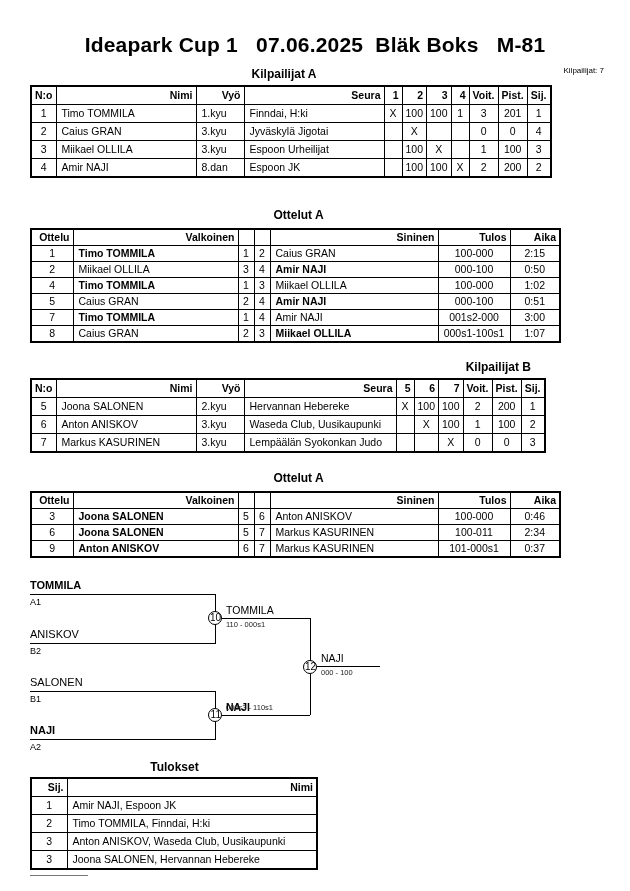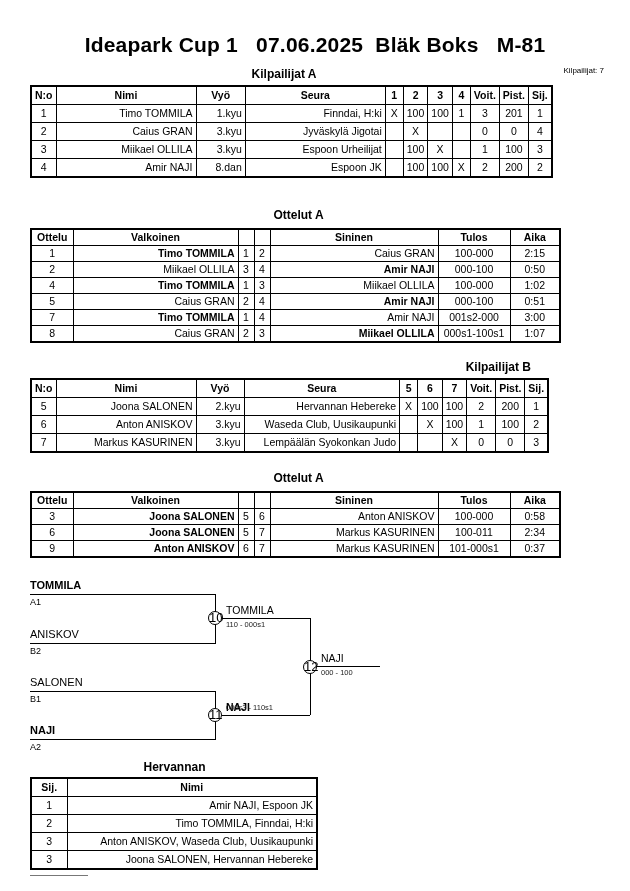--- a/index.html
+++ b/index.html
@@ -19,35 +19,35 @@
   .st2 { width:537px; margin:30px 0 6px 30px; }
   .st3 { width:501px; margin:17px 0 4px 30px;text-align:right; }
   .st4 { width:537px; margin:18px 0 6px 30px; }
   .st5 { width:289px; margin:2px 0 3px 30px; }
   table.tbl { border-collapse:collapse; table-layout:fixed; margin-left:30px; border:2px solid #000; }
   .tbl th, .tbl td {
     border:1px solid #000; font-size:10.5px; line-height:13px;
     padding:2px 3px; white-space:nowrap; overflow:hidden; text-align:center;
   }
   .tbl.compact th, .tbl.compact td { padding:1px 3px; }
-  .tbl th { font-weight:bold; }
-  .tbl td.l { text-align:right; padding-left:19px; }
+  .tbl th { font-weight:bold;text-align:right; }
+  .tbl td.l { text-align:left; padding-left:5px; }
   .tbl td.c { text-align:center; }
   .bold { font-weight:bold; }
   
   .bracket { position:relative; height:182px; margin-top:18px; }
   .hline { position:absolute; height:0; border-top:1px solid #000; }
   .vline { position:absolute; width:0; border-left:1px solid #000; }
   .slot-name { position:absolute; font-size:11px; }
   .slot-seed { position:absolute; font-size:9px; }
   .m-name { position:absolute; font-size:10.5px; }
   .m-score { position:absolute; font-size:7.5px; color:#222; }
   .mcircle {
     position:absolute; width:14px; height:14px; border:1px solid #000; border-radius:50%;
-    background:#fff; font-size:13px; line-height:12px; text-align:left; z-index:2;
+    background:#fff; font-size:10px; line-height:12px; text-align:right; z-index:2;
   }
   .footer-line { position:absolute; top:875px; left:30px; width:58px; border-top:1px solid #777; }
 </style>
 </head>
 <body>
 
 <div class="title">Ideapark Cup 1   07.06.2025  Bläk Boks   M-81</div>
 <div class="competitors-count">Kilpailijat: 7</div>
 
 <div class="sec-title st1">Kilpailijat A</div>
@@ -307,21 +307,21 @@
       </tr>
     </thead>
     <tbody>
       <tr>
         <td class="c">3</td>
         <td class="bold l">Joona SALONEN</td>
         <td class="c">5</td>
         <td class="c">6</td>
         <td class="l">Anton ANISKOV</td>
         <td class="c">100-000</td>
-        <td class="c">0:58</td>
+        <td class="c">0:46</td>
       </tr>
       <tr>
         <td class="c">6</td>
         <td class="bold l">Joona SALONEN</td>
         <td class="c">5</td>
         <td class="c">7</td>
         <td class="l">Markus KASURINEN</td>
         <td class="c">100-011</td>
         <td class="c">2:34</td>
       </tr>
@@ -367,21 +367,21 @@
   <div class="hline" style="left:222px; top:139px; width:88px"></div>
   <div class="m-score" style="left:226px; top:127px">000s3 - 110s1</div>
 
   <div class="vline" style="left:310px; top:42px; height:97px"></div>
   <div class="mcircle" style="left:303px; top:84px">12</div>
   <div class="m-name" style="left:321px; top:76px">NAJI</div>
   <div class="hline" style="left:317px; top:90px; width:63px"></div>
   <div class="m-score" style="left:321px; top:92px">000 - 100</div>
 </div>
 
-<div class="sec-title st5">Hervannan</div>
+<div class="sec-title st5">Tulokset</div>
 <table class="tbl">
   <colgroup>
     <col style="width:36px">
       <col style="width:250px">
   </colgroup>
 <thead>
       <tr>
         <th>Sij.</th>
         <th>Nimi</th>
       </tr>

